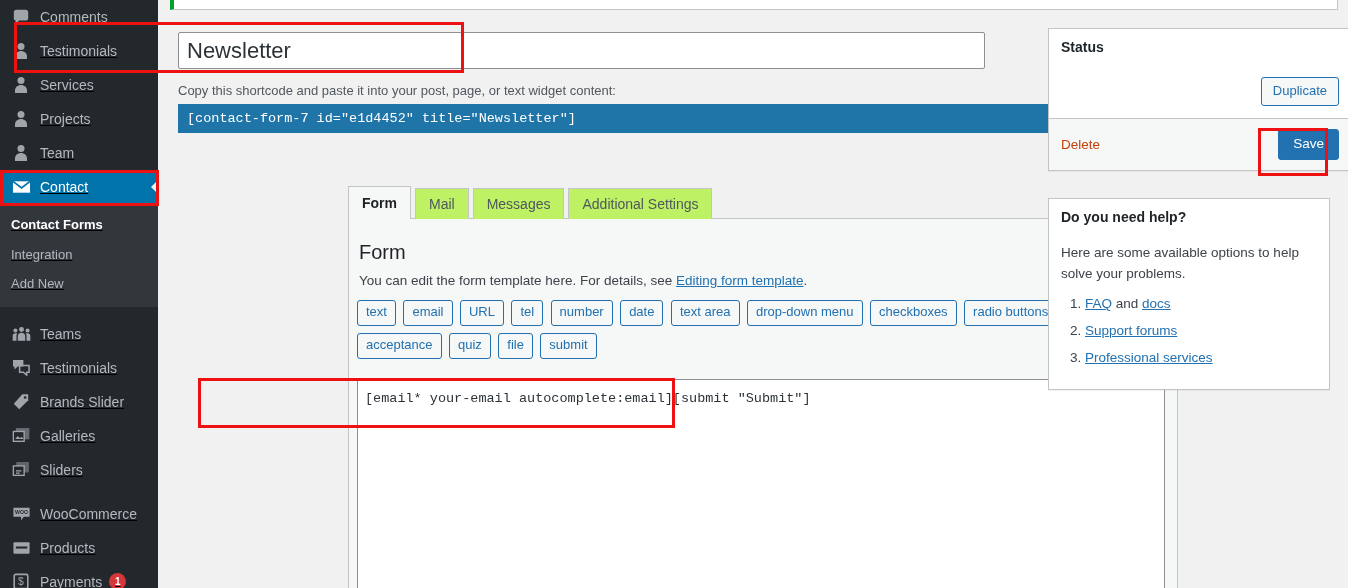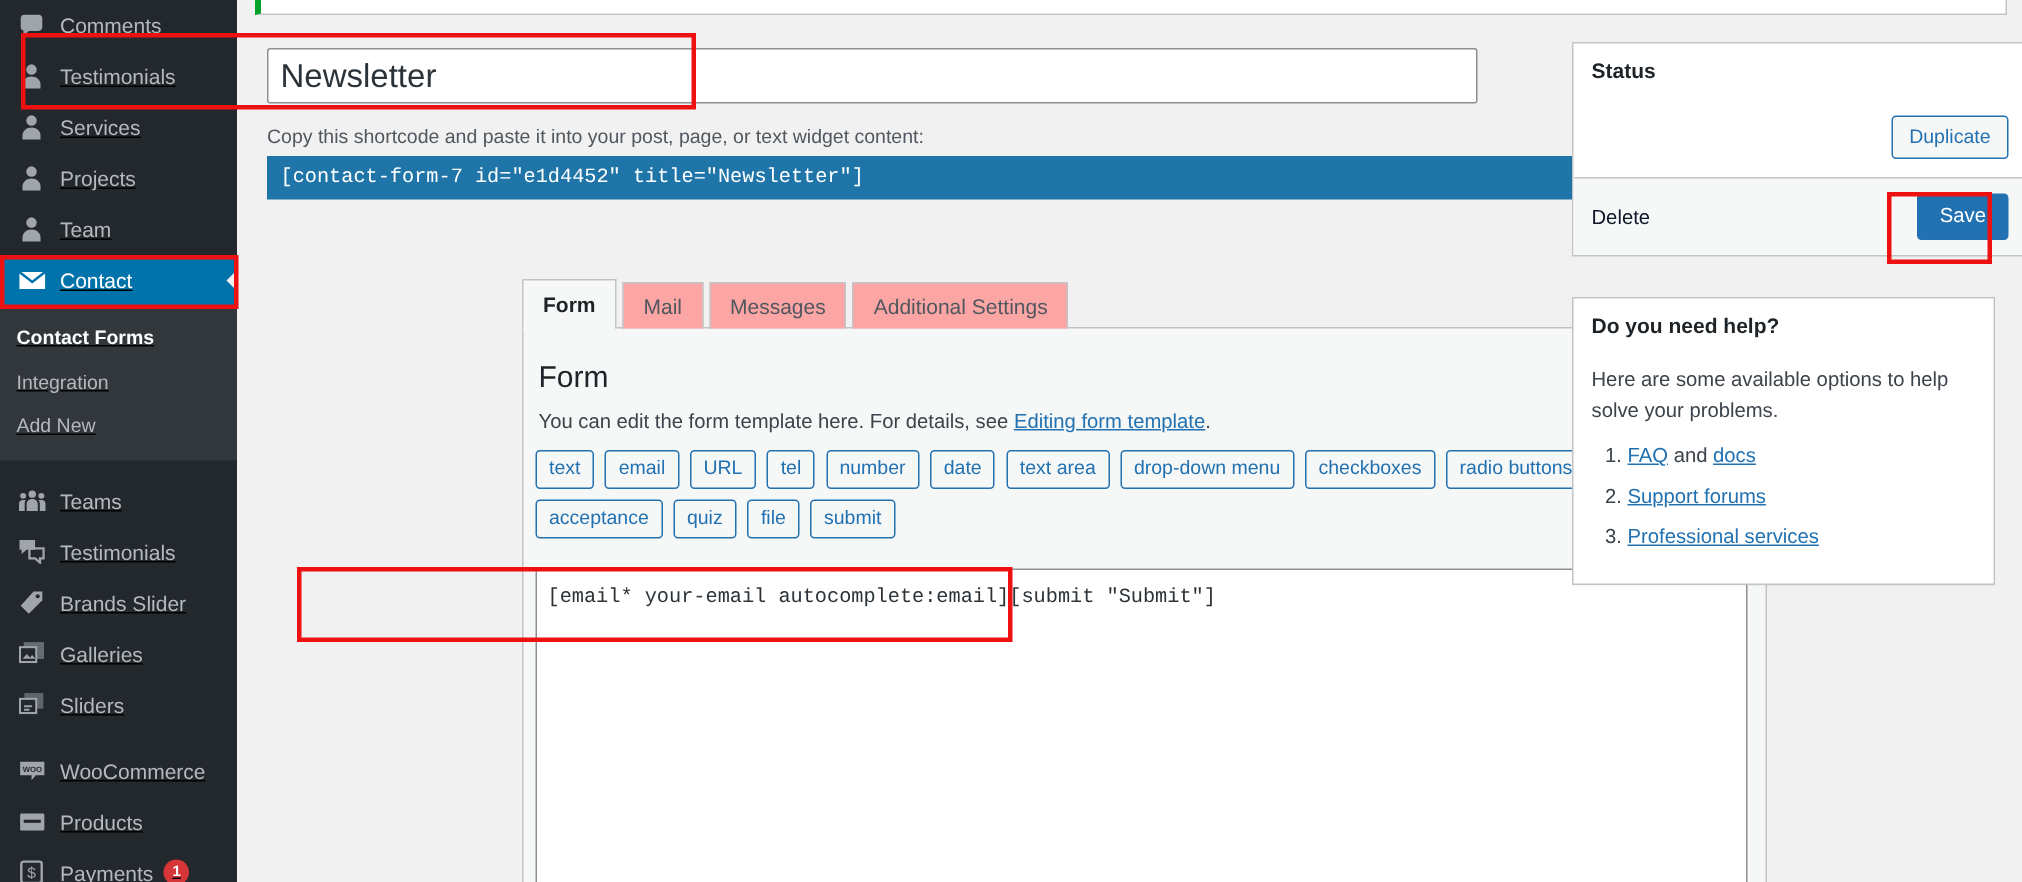--- a/index.html
+++ b/index.html
@@ -171,21 +171,21 @@
     align-items: flex-end;
     z-index: 6;
   }
   .tab {
     height: 31px;
     padding: 0 13px;
     margin-right: 4px;
     display: flex; align-items: center;
     font-size: 14px;
     color: #50575e;
-    background: #fca5a5;
+    background: #bef264;
     border: 1px solid #c3c4c7;
     border-bottom: none;
     cursor: pointer;
     line-height: 1;
   }
   .tab.active {
     background: #f6f7f7;
     color: #1d2327;
     font-weight: bold;
     height: 33px;
@@ -302,21 +302,21 @@
   #status-footer {
     display: flex;
     align-items: center;
     justify-content: space-between;
     padding: 10px 12px;
     background: #f6f7f7;
     border-top: 1px solid #c3c4c7;
   }
   #delete-link {
     font-size: 13.5px;
-    color: #0f172a;
+    color: #c2410c;
     cursor: pointer;
     text-decoration: none;
   }
   #save-btn {
     padding: 5px 14px 6px;
     font-size: 13.5px;
     color: #fff;
     background: #2271b1;
     border: 1px solid #2271b1;
     border-radius: 3px;

